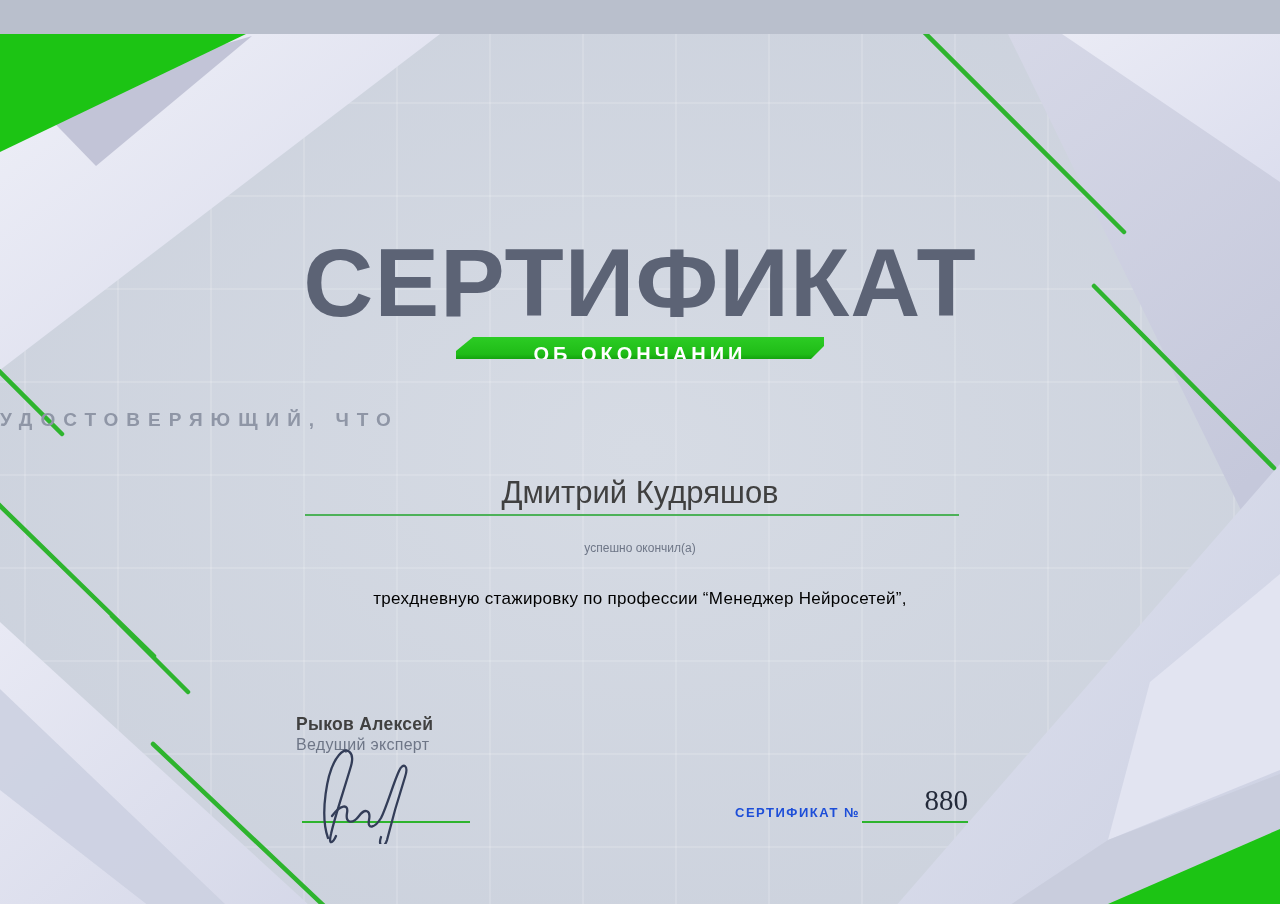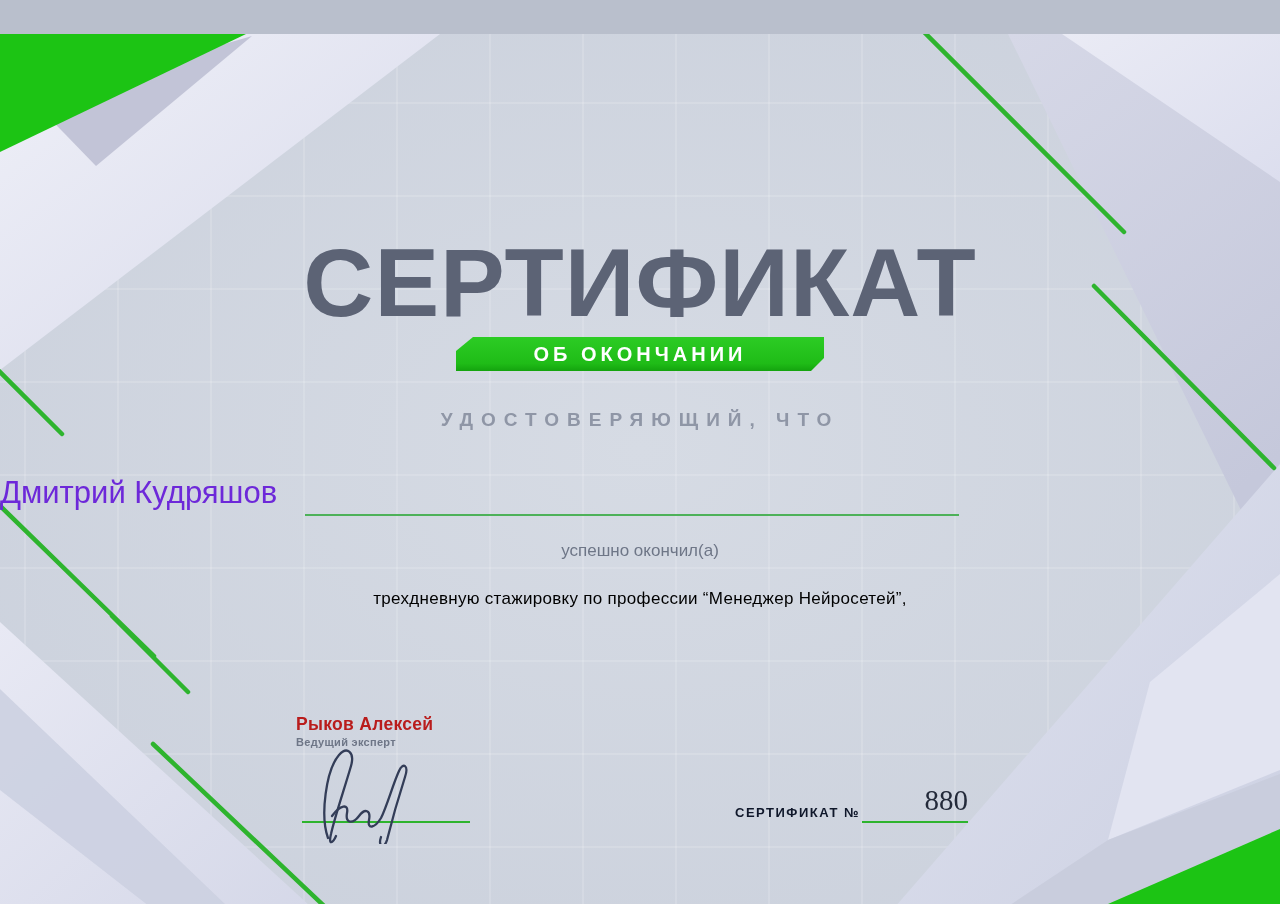--- a/index.html
+++ b/index.html
@@ -9,58 +9,58 @@
     background:#ced4df;
     margin-top:34px;
   }
   .bg{position:absolute;inset:0;width:1280px;height:904px;display:block;}
 
   .title{
     position:absolute;left:0;right:0;top:200px;text-align:center;
     font-size:97px;font-weight:800;letter-spacing:1px;color:#5c6375;line-height:1;
   }
   .badge{
-    position:absolute;left:0;right:0;top:303px;margin:0 auto;width:368px;height:34px;
+    position:absolute;left:0;right:0;top:303px;margin:0 auto;width:368px;height:22px;
     background:linear-gradient(180deg,#2ccc24 0%,#1fbc17 78%,#14a30e 100%);
     clip-path:polygon(17px 0,100% 0,100% calc(100% - 13px),calc(100% - 13px) 100%,0 100%,0 14px);
     text-align:center;line-height:34px;
     color:#ffffff;font-size:20px;font-weight:700;letter-spacing:4px;
   }
   .subtitle{
-    position:absolute;left:0;right:0;top:375px;text-align:center;
+    position:absolute;left:0;right:0;top:375px;
     font-size:19px;font-weight:700;letter-spacing:8px;color:#8f96a6;
   }
   .name{
-    position:absolute;left:0;right:0;top:441px;
-    font-size:31px;font-weight:500;color:#6d28d9;
+    position:absolute;left:0;right:0;top:441px;text-align:center;
+    font-size:31px;font-weight:500;color:#404040;
   }
   .name-underline{
     position:absolute;left:305px;top:480px;width:654px;height:0;
     border-top:2px solid #4db159;
   }
   .completed{
     position:absolute;left:0;right:0;top:507px;text-align:center;
-    font-size:17px;color:#6e7687;
+    font-size:12px;color:#6e7687;
   }
   .body-text{
     position:absolute;left:0;right:0;top:551px;text-align:center;
     font-size:17px;line-height:27.5px;color:#000000;letter-spacing:.3px;
   }
   .signer-name{
     position:absolute;left:296px;top:680px;
-    font-size:17.5px;font-weight:700;color:#b91c1c;letter-spacing:.3px;
+    font-size:17.5px;font-weight:700;color:#404040;letter-spacing:.3px;
   }
   .signer-role{
     position:absolute;left:296px;top:702px;
-    font-size:11px;color:#6e7687;letter-spacing:.3px;font-weight:bold;
+    font-size:16px;color:#6e7687;letter-spacing:.3px;
   }
   .signature{position:absolute;left:294px;top:712px;width:180px;height:98px;}
   .certnum-label{
     position:absolute;left:735px;top:771px;
-    font-size:13px;font-weight:600;letter-spacing:1.5px;color:#0f172a;
+    font-size:13px;font-weight:600;letter-spacing:1.5px;color:#1d4ed8;
   }
   .certnum-value{
     position:absolute;left:862px;top:750px;width:106px;text-align:right;
     font-family:"Liberation Serif",serif;font-size:29px;color:#232a3a;
   }
   .certnum-underline{
     position:absolute;left:862px;top:787px;width:106px;height:0;
     border-top:2px solid #2eb42e;
   }
 </style>

